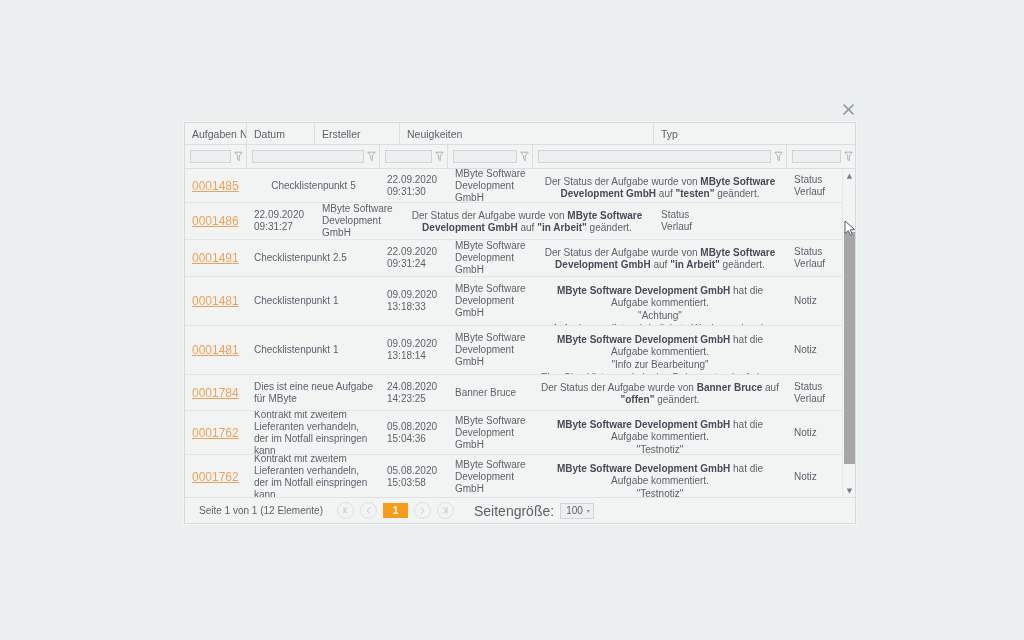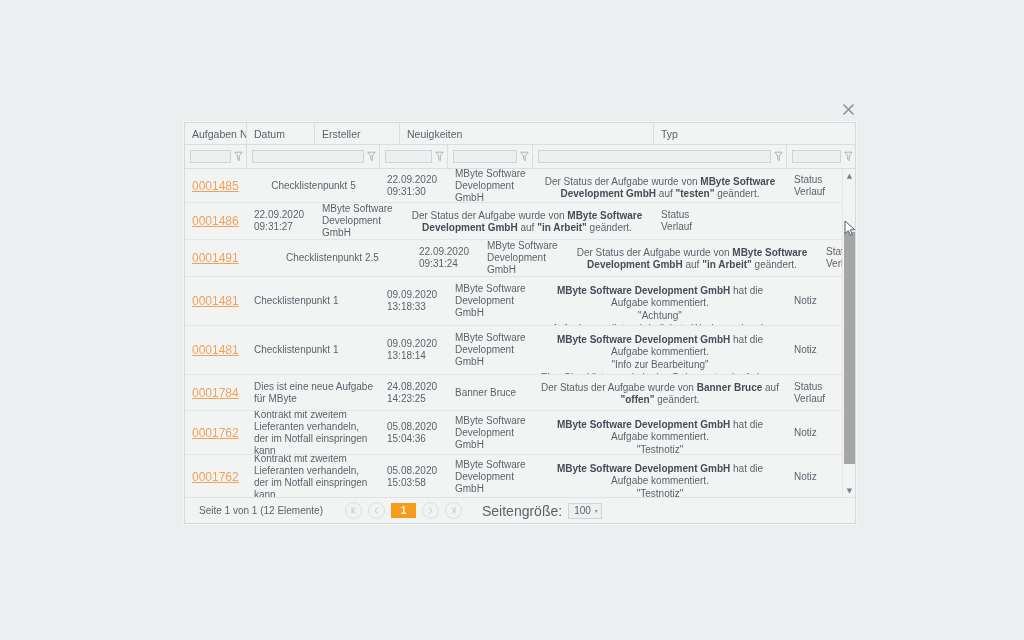--- a/index.html
+++ b/index.html
@@ -170,21 +170,21 @@
     flex:0 0 auto;
     height:25px;
     display:flex;align-items:center;
     padding-left:14px;
     gap:6px;
     background:#f2f4f4;
     border-top:1px solid #dfe3e4;
     font-size:10px;
     color:#5f5f6a;
   }
-  .pg-info{margin-right:16px;font-size:10px;}
+  .pg-info{margin-right:8px;font-size:10px;}
   .pg-btn{
     width:15px;height:15px;border-radius:50%;
     border:1px solid #dcdfe0;
     background:#f2f4f4;
     color:#b9bcbe;
     display:flex;align-items:center;justify-content:center;
     font-size:7px;cursor:pointer;
     font-family:"DejaVu Sans", sans-serif;
   }
   .pg-cur{
@@ -296,21 +296,21 @@
               <div class="cell c-crea" style="width: 85px; flex: 0 0 85px;">MByte Software Development GmbH</div>
               <div class="cell c-news news" style="width: 254px; flex: 0 0 254px; justify-content: center; padding-top: 7px;">
                 <div class="line status-line">Der Status der Aufgabe wurde von <b>MByte Software Development GmbH</b> auf <b>"in Arbeit"</b> geändert.</div>
               </div>
               <div class="cell c-typ" style="width: 69px; flex: 0 0 69px;">Status Verlauf</div>
             </div>
             <div class="row" style="height: 37px;">
               <div class="cell c-num" style="width: 62px; flex: 0 0 62px;">
                 <span class="tasklink">0001491</span>
               </div>
-              <div class="cell c-desc" style="width: 133px; flex: 0 0 133px; margin-left: 32px;">Checklistenpunkt 2.5</div>
+              <div class="cell c-desc" style="width: 133px; flex: 0 0 133px;">Checklistenpunkt 2.5</div>
               <div class="cell c-date" style="width: 68px; flex: 0 0 68px;">
                 <div>22.09.2020</div>
                 <div>09:31:24</div>
               </div>
               <div class="cell c-crea" style="width: 85px; flex: 0 0 85px;">MByte Software Development GmbH</div>
               <div class="cell c-news news" style="width: 254px; flex: 0 0 254px; justify-content: center; padding-top: 7px;">
                 <div class="line status-line">Der Status der Aufgabe wurde von <b>MByte Software Development GmbH</b> auf <b>"in Arbeit"</b> geändert.</div>
               </div>
               <div class="cell c-typ" style="width: 69px; flex: 0 0 69px;">Status Verlauf</div>
             </div>

